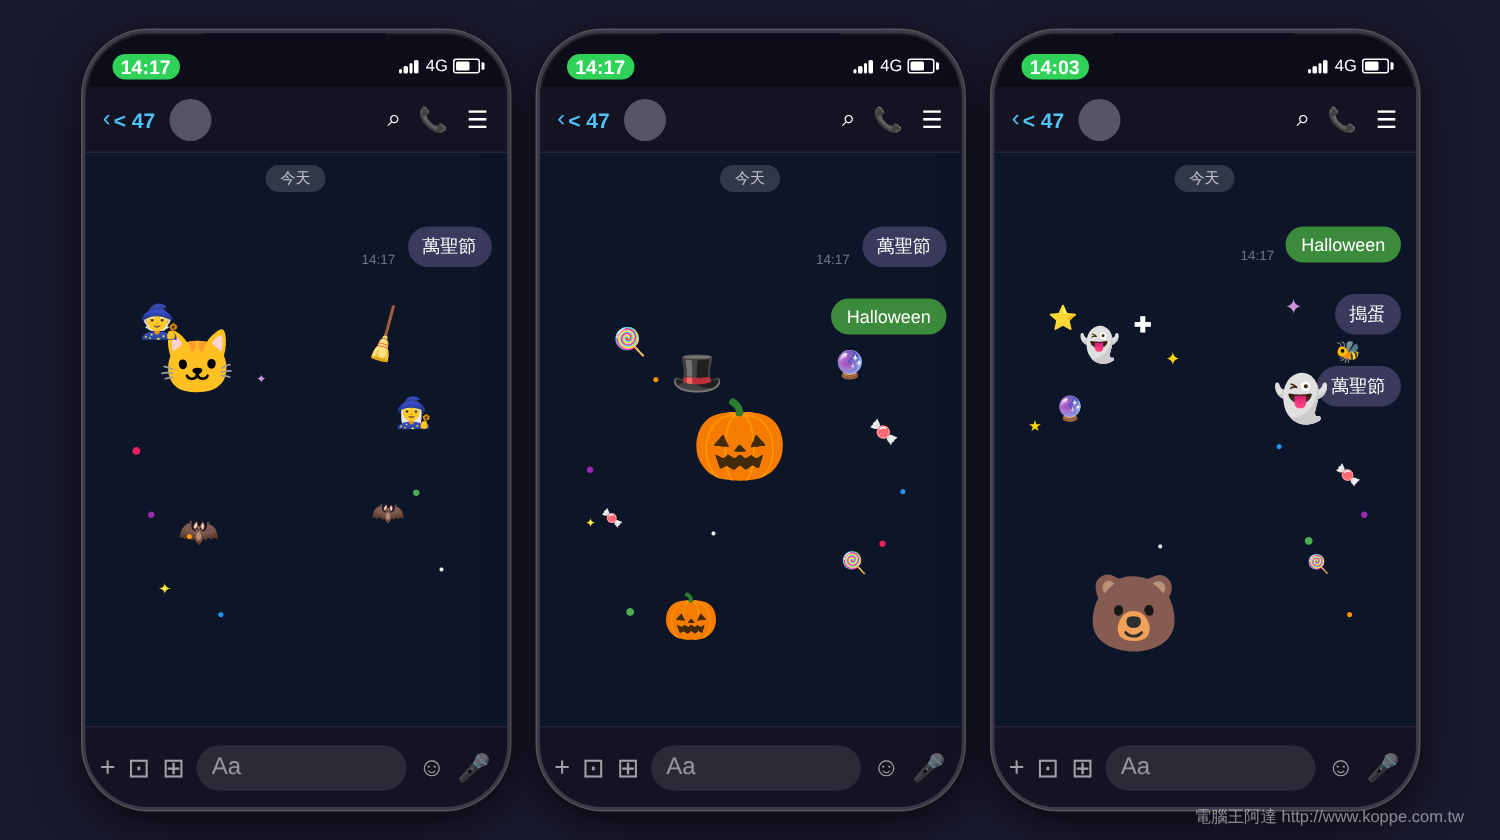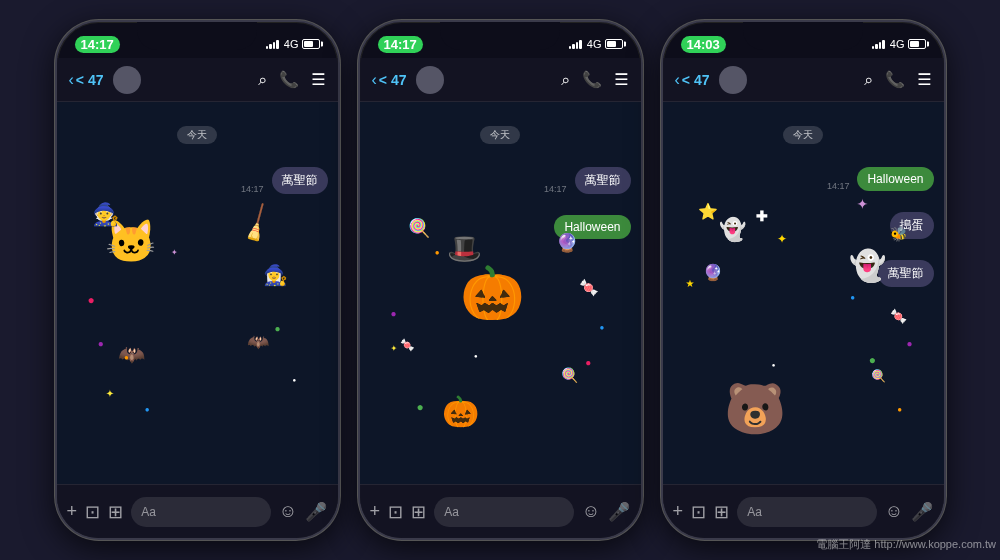--- a/index.html
+++ b/index.html
@@ -12,21 +12,21 @@
       justify-content: center;
       gap: 18px;
       font-family: -apple-system, BlinkMacSystemFont, 'Helvetica Neue', sans-serif;
       overflow: hidden;
       position: relative;
     }
 
     .watermark {
       position: absolute;
       bottom: 8px;
-      right: 4px;
+      right: 24px;
       font-size: 11px;
       color: rgba(255,255,255,0.5);
       z-index: 100;
     }
 
     .phone {
       width: 285px;
       height: 520px;
       background: #0d0d1a;
       border-radius: 44px;
@@ -192,21 +192,20 @@
       margin-top: 8px;
       margin-bottom: 6px;
     }
 
     .date-badge span {
       background: rgba(255,255,255,0.15);
       color: rgba(255,255,255,0.7);
       font-size: 10px;
       padding: 2px 10px;
       border-radius: 10px;
-      margin-top: 16px;
     }
 
     
     .messages {
       display: flex;
       flex-direction: column;
       align-items: flex-end;
       padding: 0 10px;
       gap: 4px;
     }
@@ -274,21 +273,21 @@
       background: rgba(255,255,255,0.1);
       border-radius: 16px;
       height: 30px;
       display: flex;
       align-items: center;
       padding: 0 10px;
     }
 
     .input-field span {
       color: rgba(255,255,255,0.5);
-      font-size: 12px;
+      font-size: 16px;
     }
   </style>
 </head>
 <body>
 
 <div class="phone">
   <div class="phone-notch"></div>
 
   <div class="status-bar">
     <div class="status-time">14:17</div>

